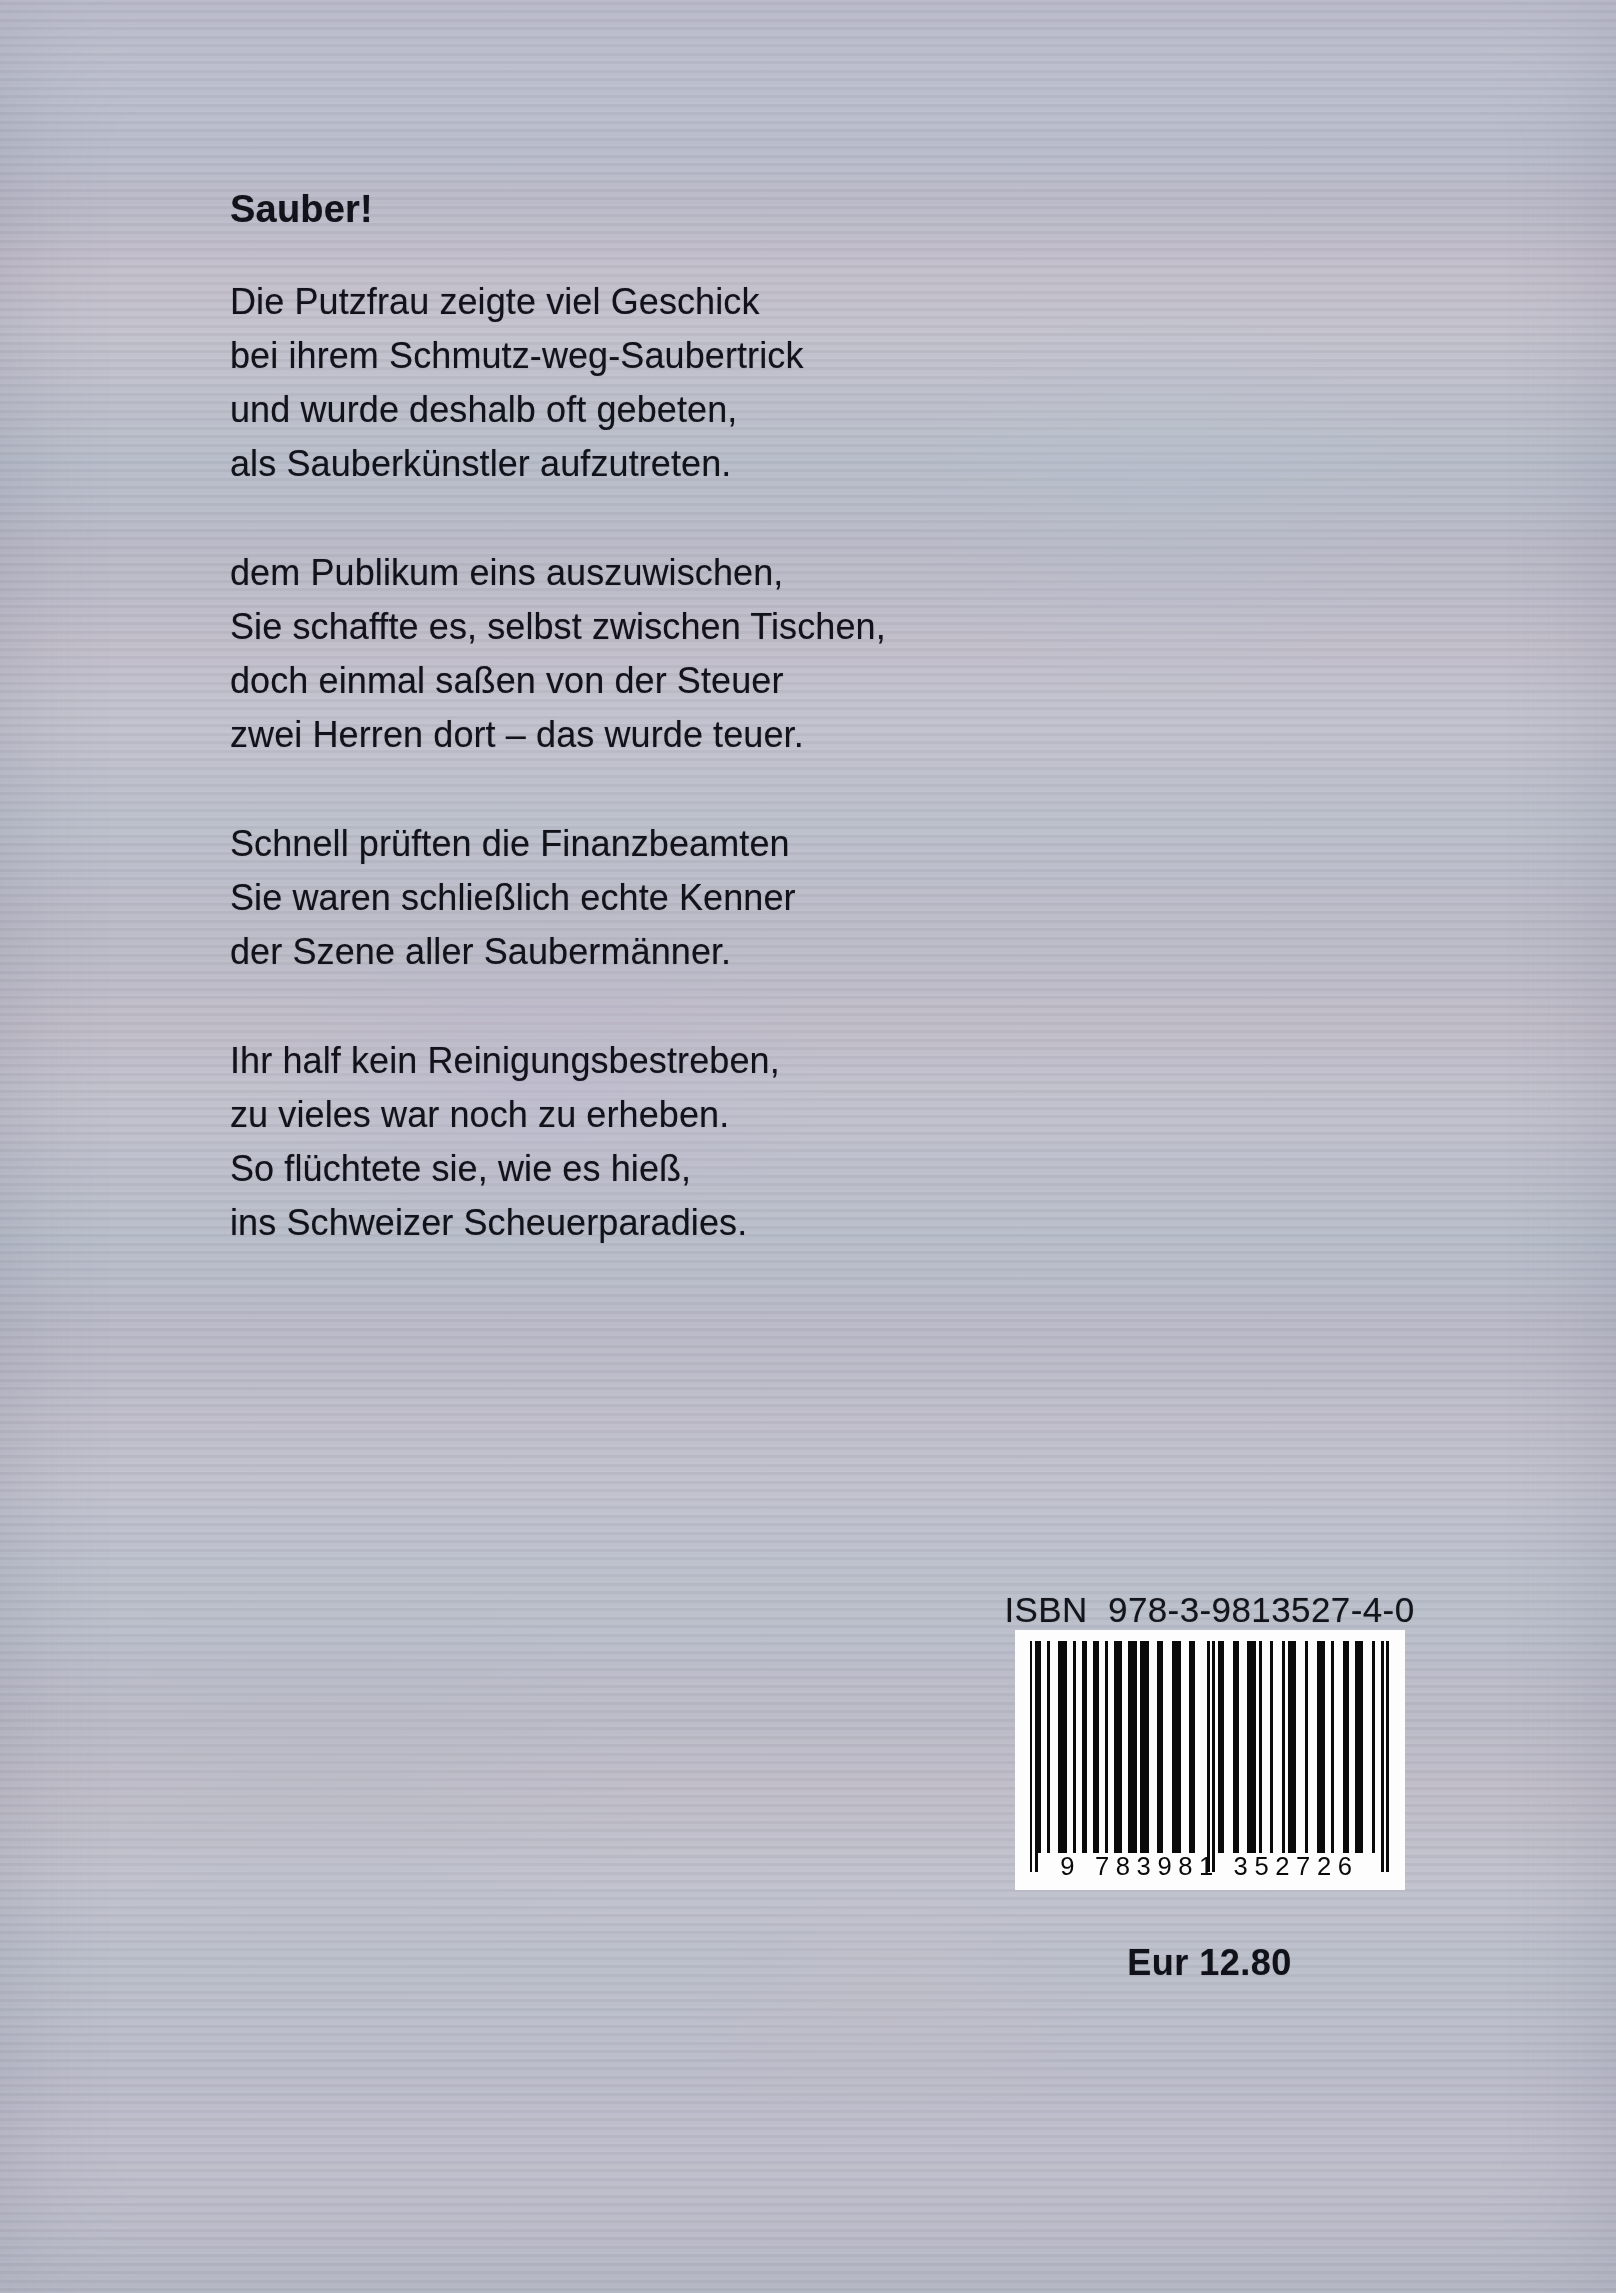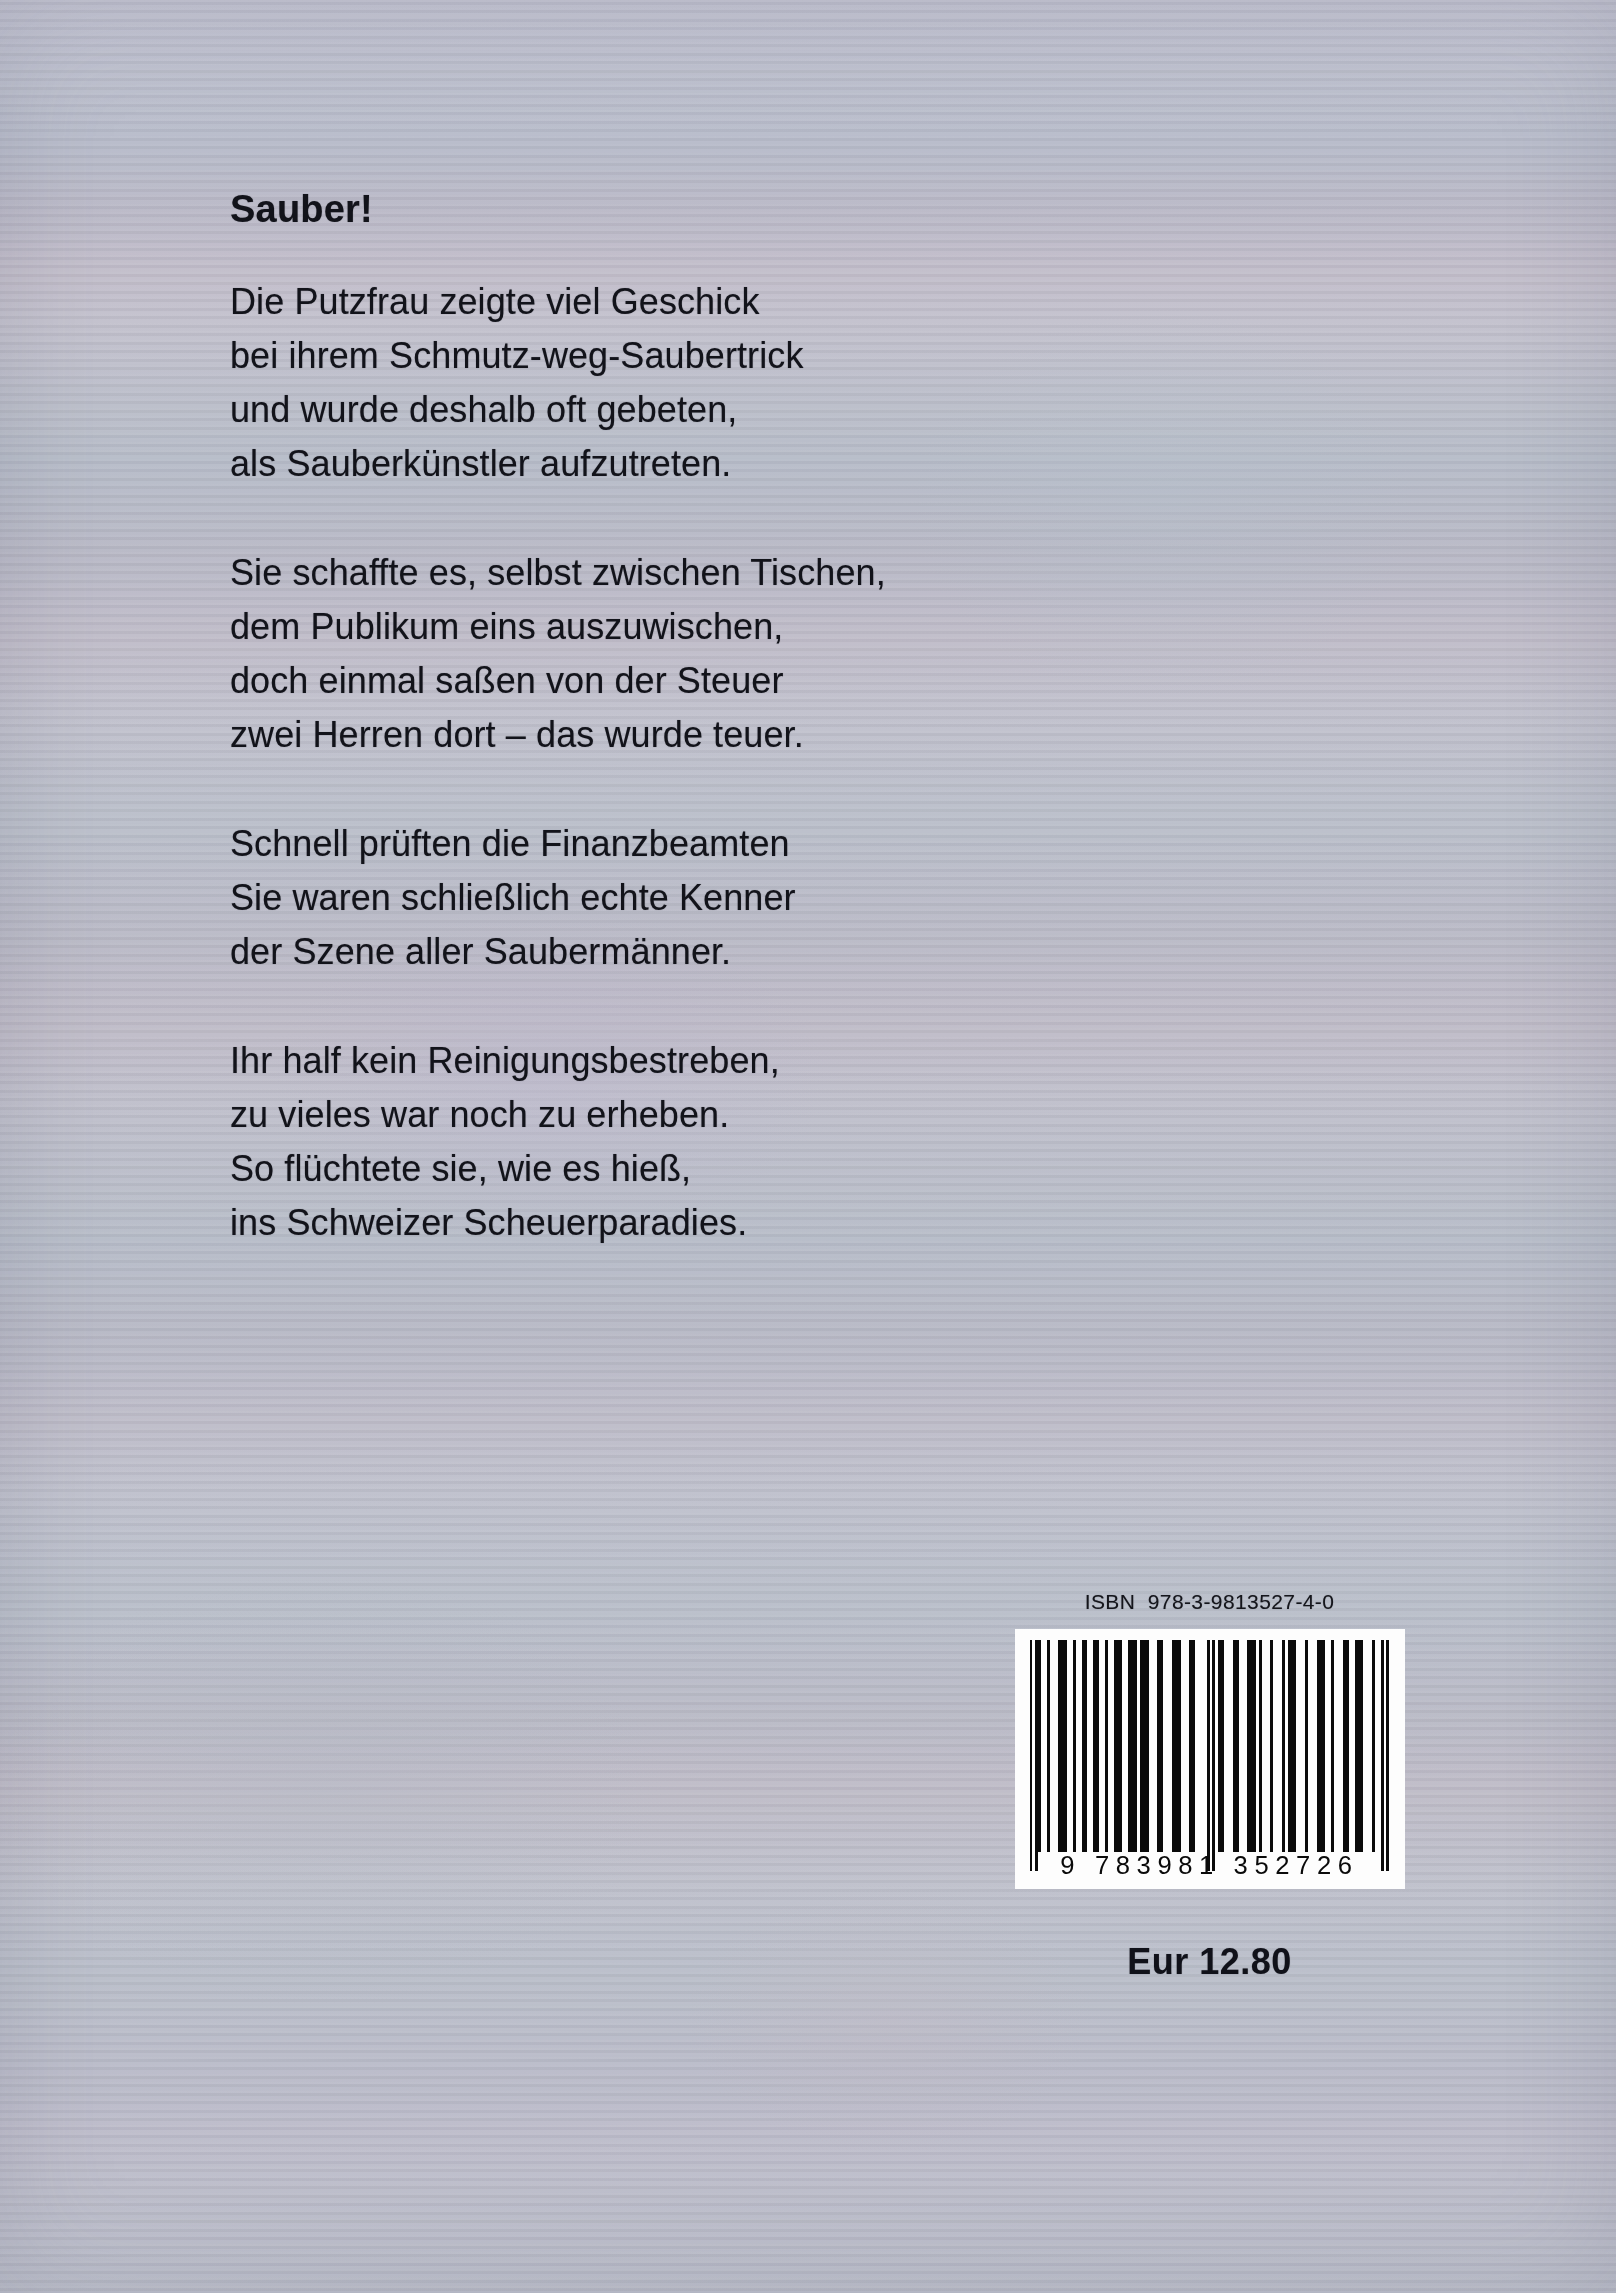--- a/index.html
+++ b/index.html
@@ -117,24 +117,23 @@
   
   .isbn-block {
     position: absolute;
     right: 189px;
     top: 1590px;
     width: 435px;
     z-index: 3;
     text-align: center;
   }
   .isbn-text {
-    font-size: 21px;
+    font-size: 35px;
     color: #14151b;
     letter-spacing: 0.4px;
-    margin-bottom: 15px;
     white-space: pre;
   }
   .barcode-box {
     position: relative;
     width: 390px;
     height: 260px;
     margin: 0 auto;
     background: #fdfdfd;
     padding: 0;
     overflow: hidden;
@@ -188,22 +187,22 @@
     <div class="poem-title">Sauber!</div>
 
     <div class="stanza">
       <div class="line">Die Putzfrau zeigte viel Geschick</div>
       <div class="line">bei ihrem Schmutz-weg-Saubertrick</div>
       <div class="line">und wurde deshalb oft gebeten,</div>
       <div class="line">als Sauberkünstler aufzutreten.</div>
     </div>
 
     <div class="stanza">
+      <div class="line">dem Publikum eins auszuwischen,</div>
       <div class="line">Sie schaffte es, selbst zwischen Tischen,</div>
-      <div class="line">dem Publikum eins auszuwischen,</div>
       <div class="line">doch einmal saßen von der Steuer</div>
       <div class="line">zwei Herren dort – das wurde teuer.</div>
     </div>
 
     <div class="stanza">
       <div class="line">Schnell prüften die Finanzbeamten</div>
       <div class="line">Sie waren schließlich echte Kenner</div>
       <div class="line">der Szene aller Saubermänner.</div>
     </div>
 

